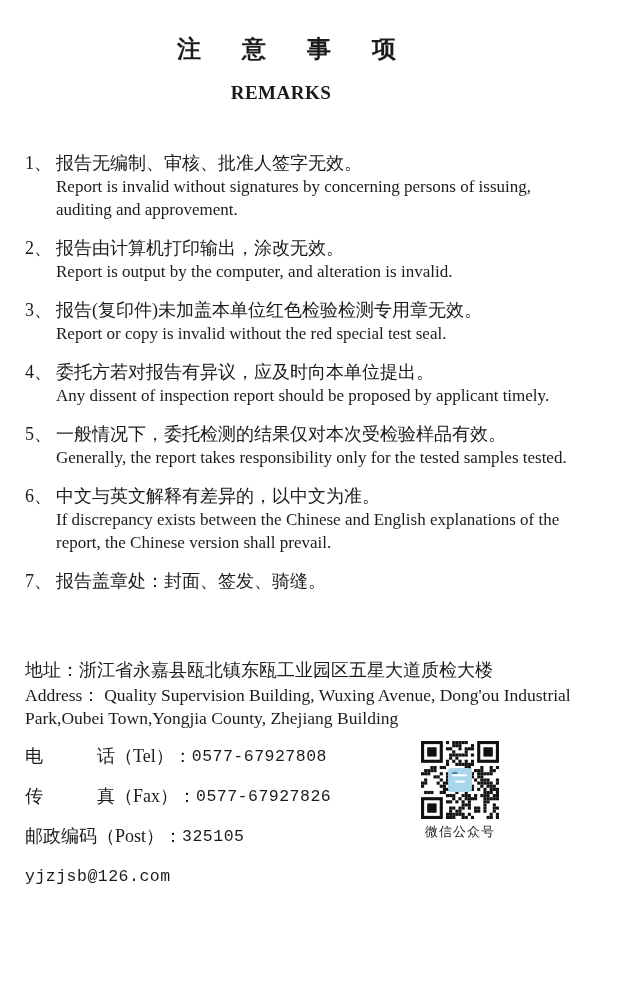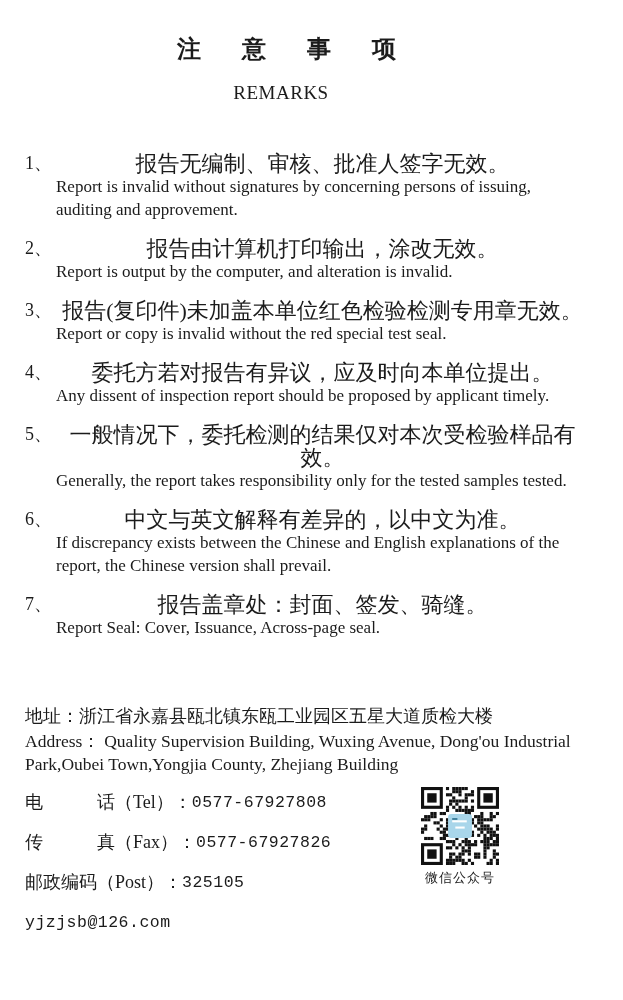--- a/index.html
+++ b/index.html
@@ -21,34 +21,34 @@
     margin: 0;
     font-size: 24px;
     font-weight: bold;
     line-height: 26px;
     letter-spacing: 41px;
     white-space: nowrap;
   }
   .title-en {
     margin: 20px 52px 8px 0;
     font-size: 19px;
-    font-weight: normal;
+    font-weight: bold;
     letter-spacing: 0.5px;
   }
   
   .remarks-list { margin-top: 48px; }
   .item { display: flex; margin-bottom: 16px; }
   .item-num {
     flex: 0 0 31px;
     width: 31px;
     font-size: 18px;
     line-height: 23px;
   }
   .item-body { flex: 1; }
-  .item-cn { font-size: 22px; line-height: 23px; text-align: center; }
+  .item-cn { font-size: 18px; line-height: 23px; }
   .item-en { font-size: 17px; line-height: 23px; white-space: pre-line; }
   
   .address { margin-top: 64px; }
   .address-cn { font-size: 18px; line-height: 27px; }
   .address-en { font-size: 17.5px; line-height: 23px; white-space: pre-line; }
   
   .contact { position: relative; margin-top: 14px; }
   .contact-row { height: 40px; display: flex; align-items: flex-start; }
   .contact-label { font-size: 18px; line-height: 24px; }
   .contact-value {
@@ -131,21 +131,20 @@
         <div class="item-cn">中文与英文解释有差异的，以中文为准。</div>
         <div class="item-en">If discrepancy exists between the Chinese and English explanations of the
 report, the Chinese version shall prevail.</div>
       </div>
     </div>
 
     <div class="item">
       <div class="item-num">7、</div>
       <div class="item-body">
         <div class="item-cn">报告盖章处：封面、签发、骑缝。</div>
-        <div class="item-en">Report Seal: Cover, Issuance, Across-page seal.</div>
       </div>
     </div>
 
   </div>
 
   <div class="address">
     <div class="address-cn">地址：浙江省永嘉县瓯北镇东瓯工业园区五星大道质检大楼</div>
     <div class="address-en">Address： Quality Supervision Building, Wuxing Avenue, Dong'ou Industrial
 Park,Oubei Town,Yongjia County, Zhejiang Building</div>
   </div>

